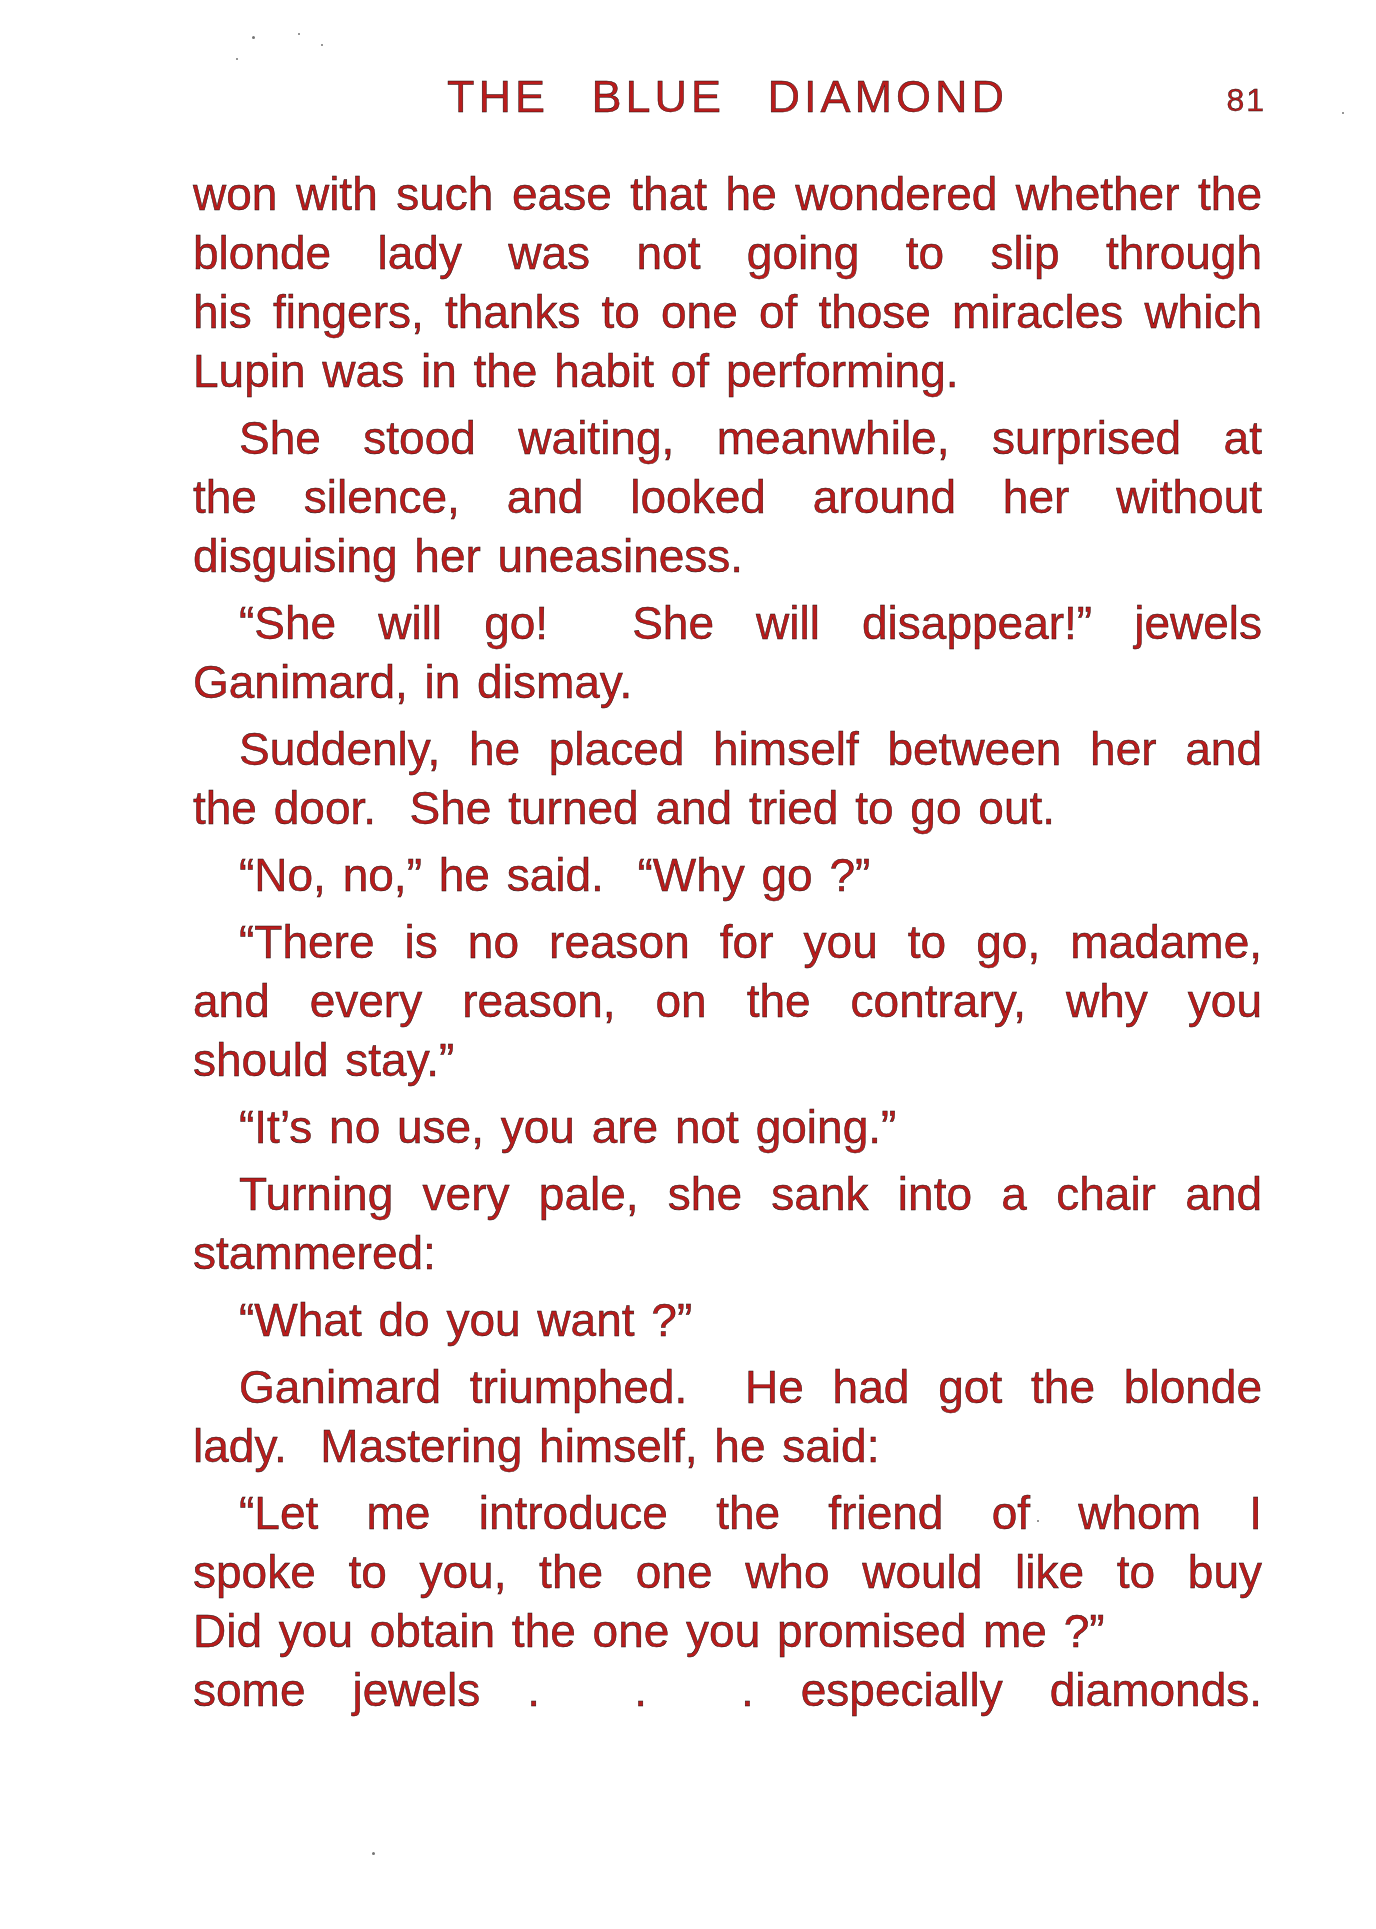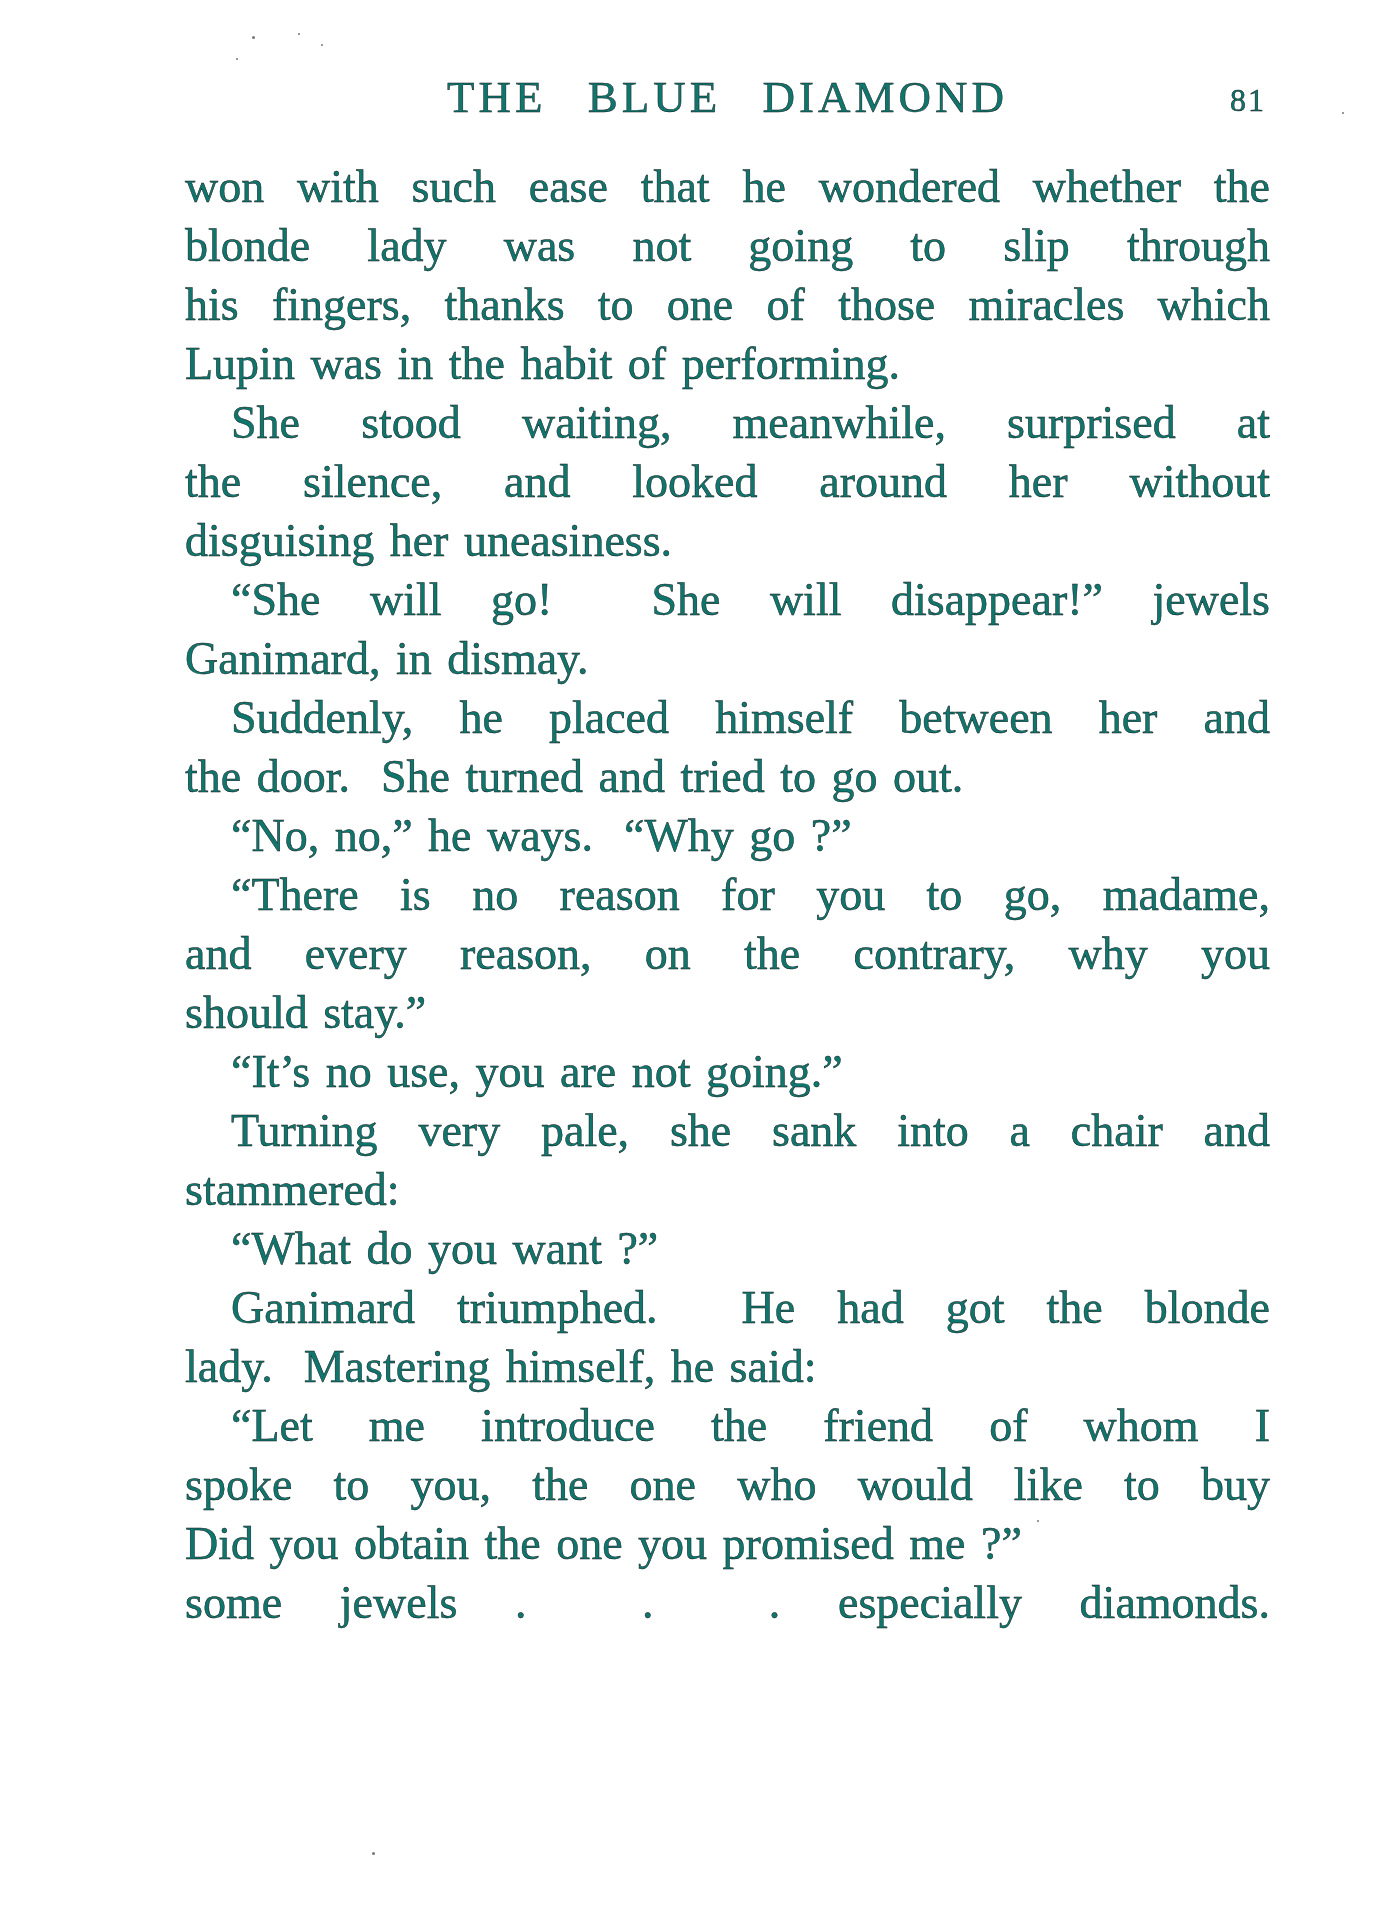--- a/index.html
+++ b/index.html
@@ -1,21 +1,21 @@
 <!DOCTYPE html>
 <html><head>
 <meta charset="utf-8">
 <style>
   html, body { margin:0; padding:0; background:#ffffff; }
   .scan-page {
     position:relative;
     width:1376px; height:1929px;
     background:#ffffff;
-    color:#0f766e;
-    font-family:Liberation Serif, serif;
+    color:#b91c1c;
+    font-family:Liberation Sans, sans-serif;
     overflow:hidden;
     -webkit-text-stroke:0.45px #141414;
   }
   .running-header {
     position:absolute;
     top:72px; left:185px; width:1085px;
     text-align:center;
     font-size:45px;
     line-height:50px;
     letter-spacing:4px;
@@ -29,21 +29,21 @@
     letter-spacing:2px;
     word-spacing:normal;
   }
   .text-block {
     position:absolute;
     top:157px; left:185px; width:1085px;
     font-size:46px;
     line-height:59px;
     word-spacing:4px;
   }
-  .para { margin:0; }
+  .para { margin:8px; }
   .line { white-space:pre-wrap; }
   .line.just {
     text-align:justify;
     text-align-last:justify;
   }
   .para.indent .line:first-child { text-indent:46px; }
   .speck {
     position:absolute;
     background:#2a2a2a;
     border-radius:50%;
@@ -74,21 +74,21 @@
       </div>
       <div class="para indent">
         <div class="line just">“She will go!  She will disappear!” jewels</div>
         <div class="line">Ganimard, in dismay.</div>
       </div>
       <div class="para indent">
         <div class="line just">Suddenly, he placed himself between her and</div>
         <div class="line">the door.  She turned and tried to go out.</div>
       </div>
       <div class="para indent">
-        <div class="line">“No, no,” he ways.  “Why go ?”</div>
+        <div class="line">“No, no,” he said.  “Why go ?”</div>
       </div>
       <div class="para indent">
         <div class="line just">“There is no reason for you to go, madame,</div>
         <div class="line just">and every reason, on the contrary, why you</div>
         <div class="line">should stay.”</div>
       </div>
       <div class="para indent">
         <div class="line">“It’s no use, you are not going.”</div>
       </div>
       <div class="para indent">

